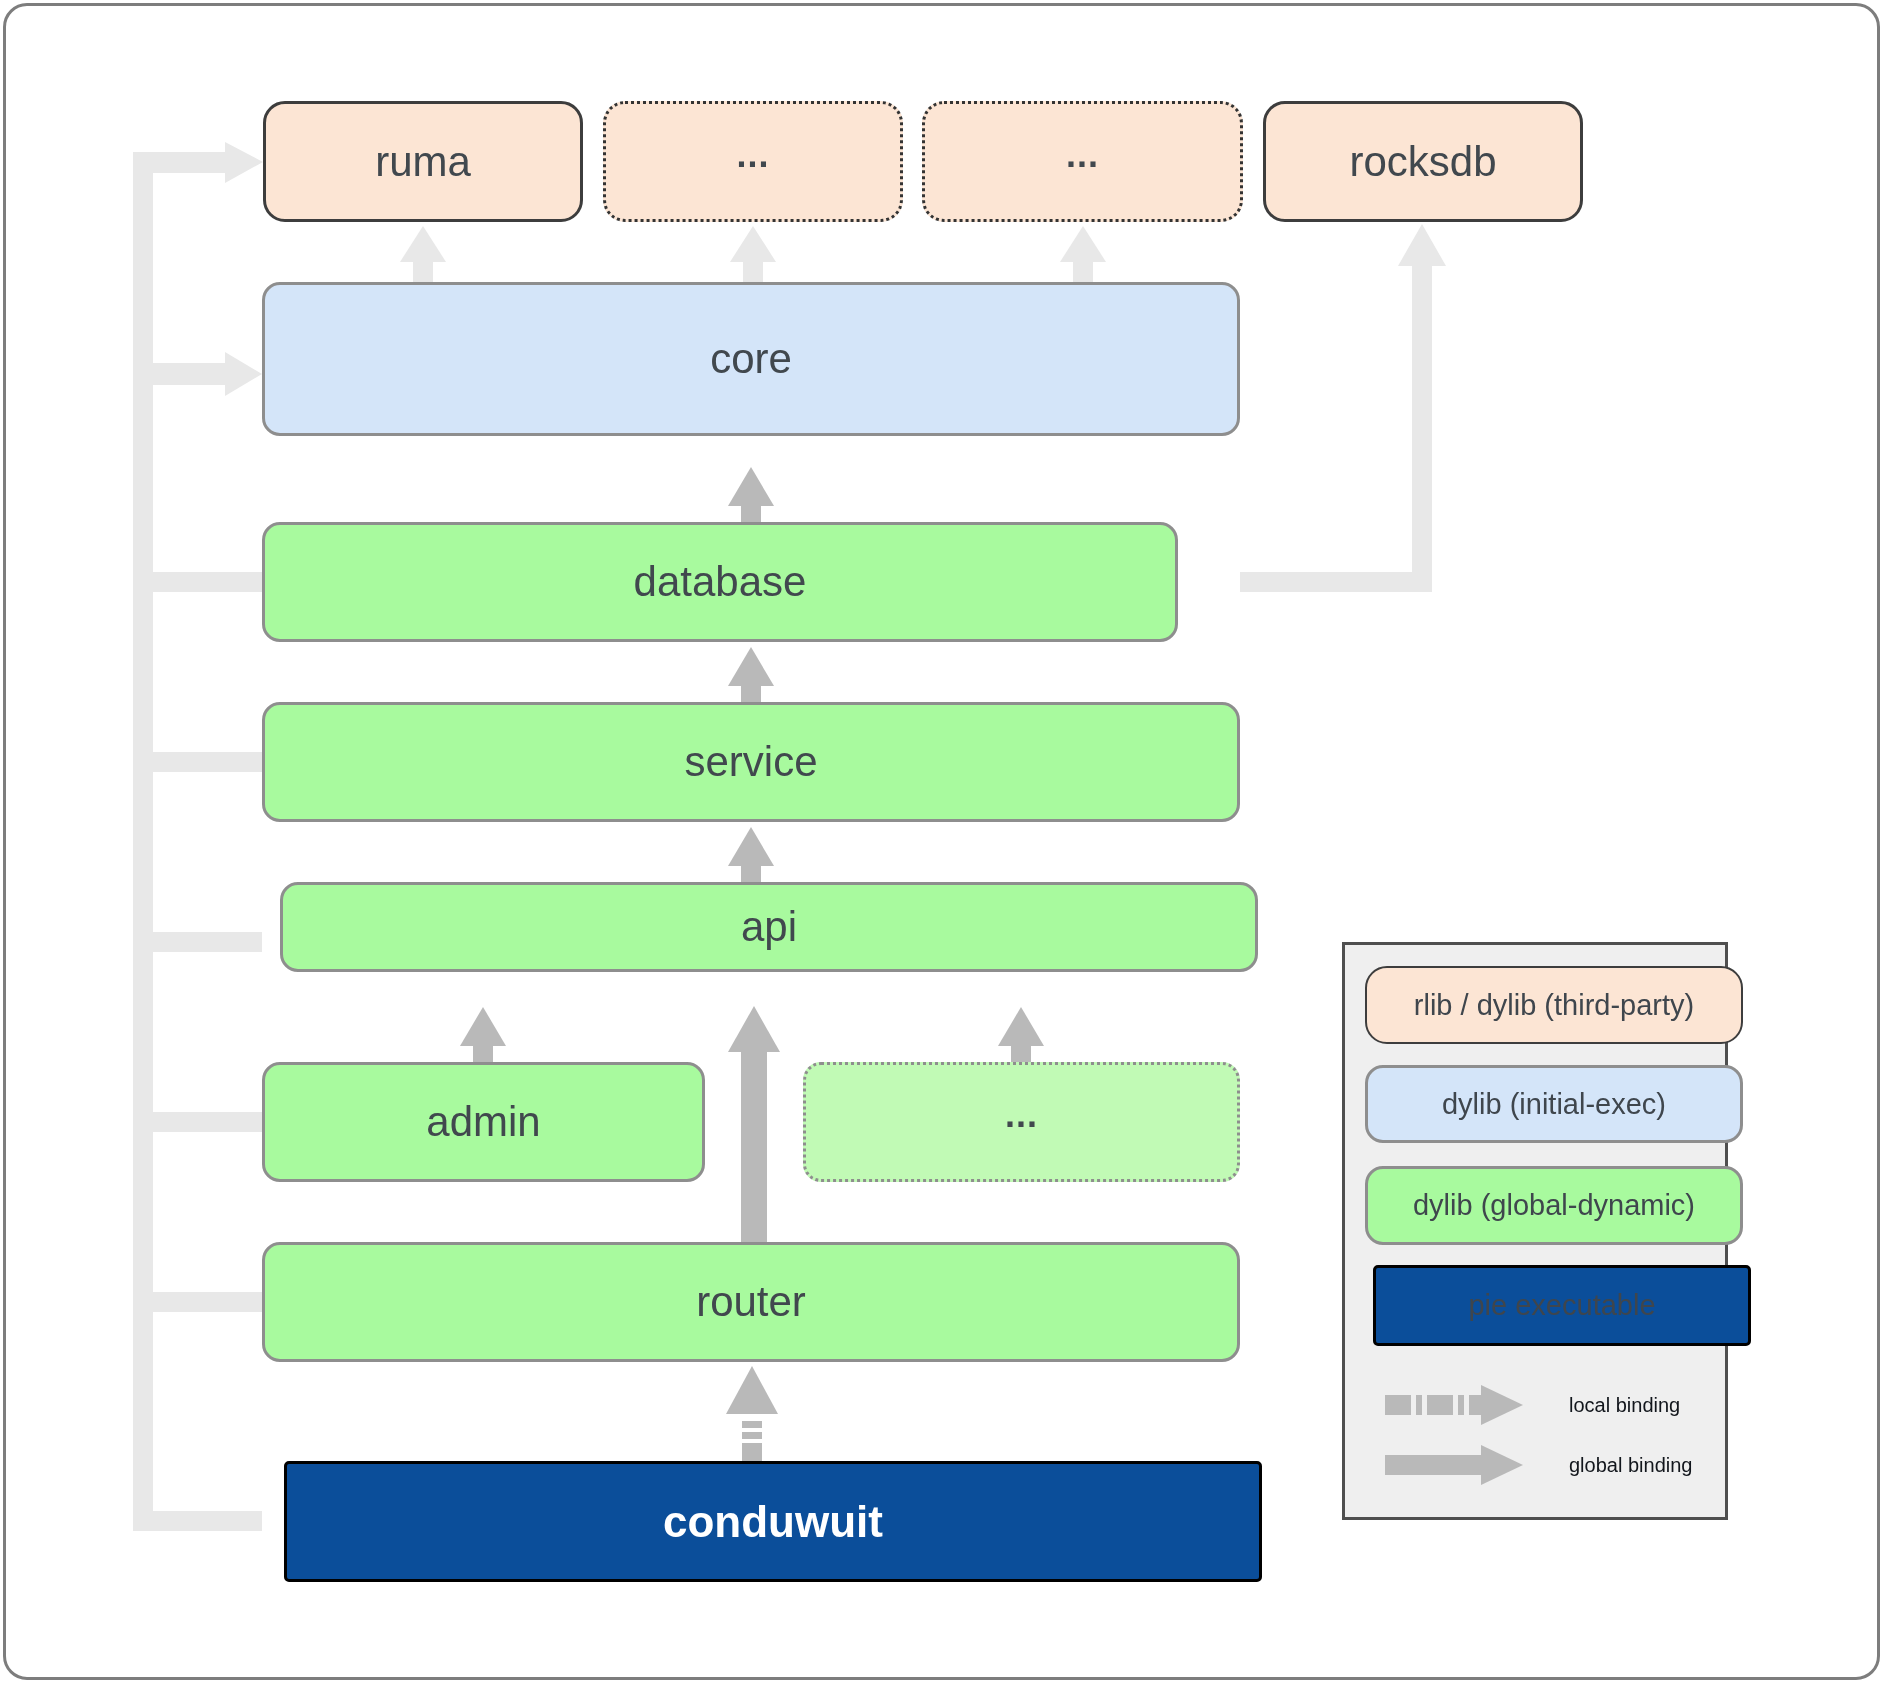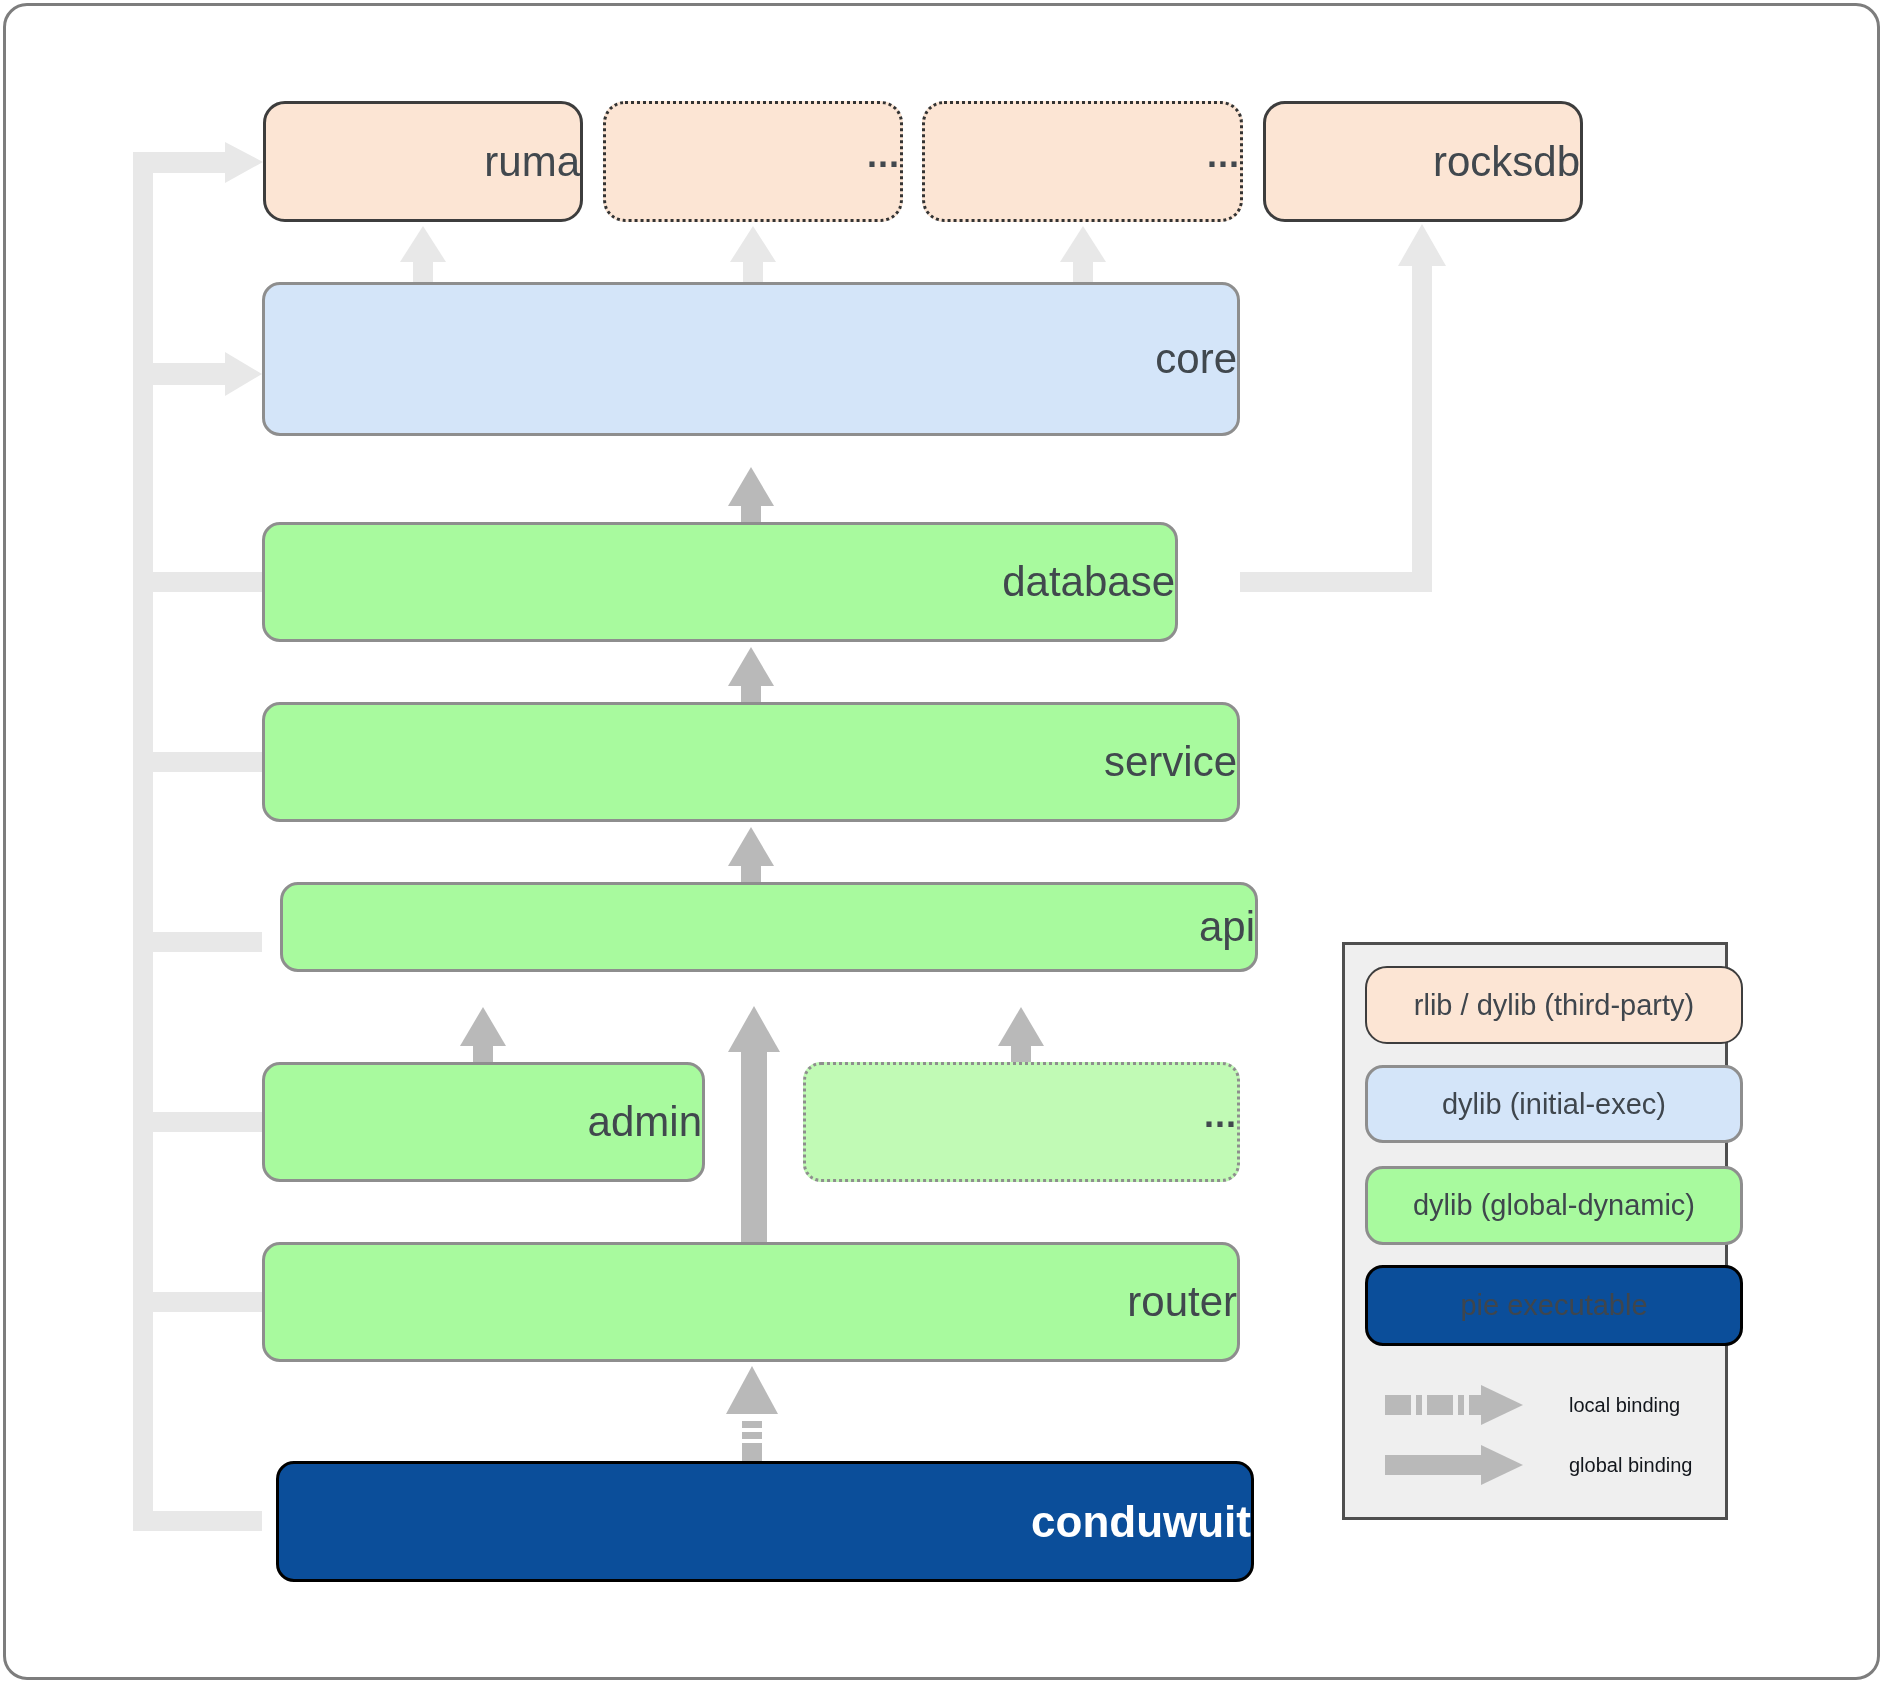--- a/index.html
+++ b/index.html
@@ -12,30 +12,30 @@
   .canvas { position: absolute; inset: 0; background: #ffffff; }
   .frame {
     position: absolute; inset: 3px;
     border: 3px solid #7d7d7d; border-radius: 24px;
     background: transparent;
   }
   .wires { position: absolute; left: 0; top: 0; width: 1883px; height: 1683px; }
 
   .node {
     position: absolute;
-    display: flex; align-items: center; justify-content: flex-end;
+    display: flex; align-items: center; justify-content: center;
     font-size: 42px; color: #41484e;
   }
   .peach  { background: #fce5d4; border: 3px solid #3d3d3d; border-radius: 22px; }
   .peach.dotted { border-style: dotted; border-color: #333333; }
   .blue   { background: #d4e5f9; border: 3px solid #8e8e8e; border-radius: 18px; }
   .green  { background: #a8fa9e; border: 3px solid #8e8e8e; border-radius: 18px; }
   .green-light { background: #c1fab5; border: 3px dotted #8e8e8e; border-radius: 18px; }
-  .navy   { background: #0b4e9a; border: 3px solid #000000; border-radius: 18px;
-            color: #ffffff; font-weight: 600; font-size: 44px; }
+  .navy   { background: #0b4e9a; border: 3px solid #000000; border-radius: 5px;
+            color: #ffffff; font-weight: 600; font-size: 44px; margin-left: 8px; }
   .dots-label { font-size: 36px; font-weight: 900; letter-spacing: 1px;
                 transform: translateY(-7px); }
 
   .legend {
     position: absolute; left: 1342px; top: 942px; width: 386px; height: 578px;
     background: #efefef; border: 3px solid #4f4f4f;
   }
   .legend .key {
     position: absolute; left: 20px; width: 378px;
     display: flex; align-items: center; justify-content: center;

